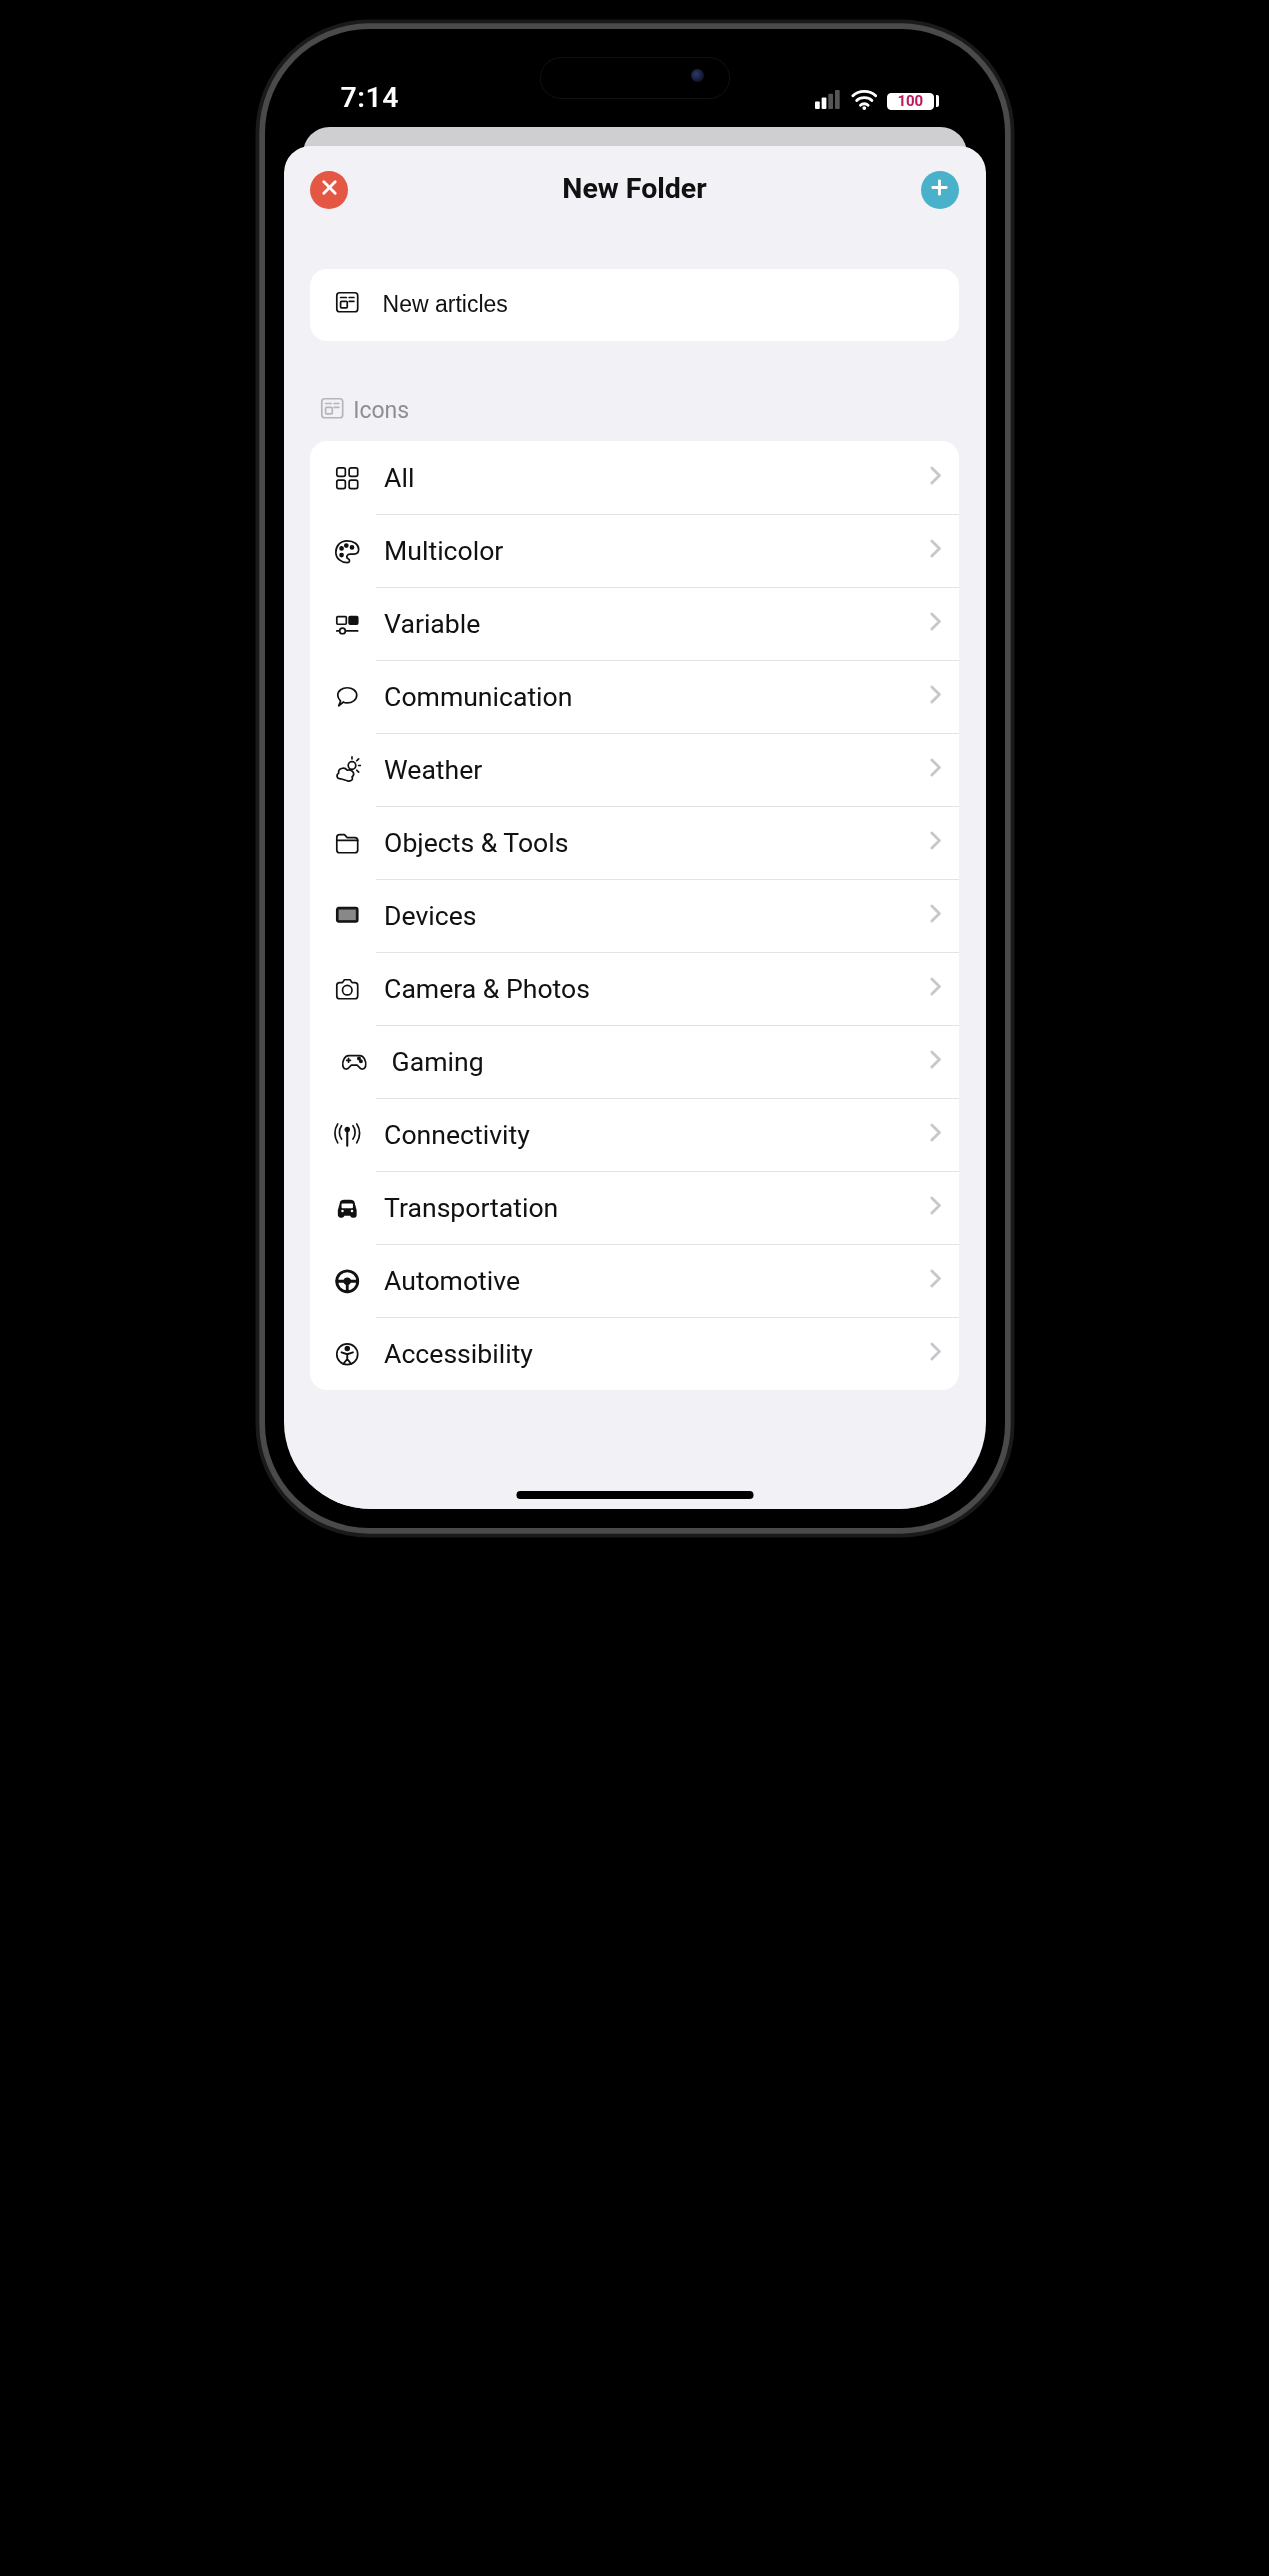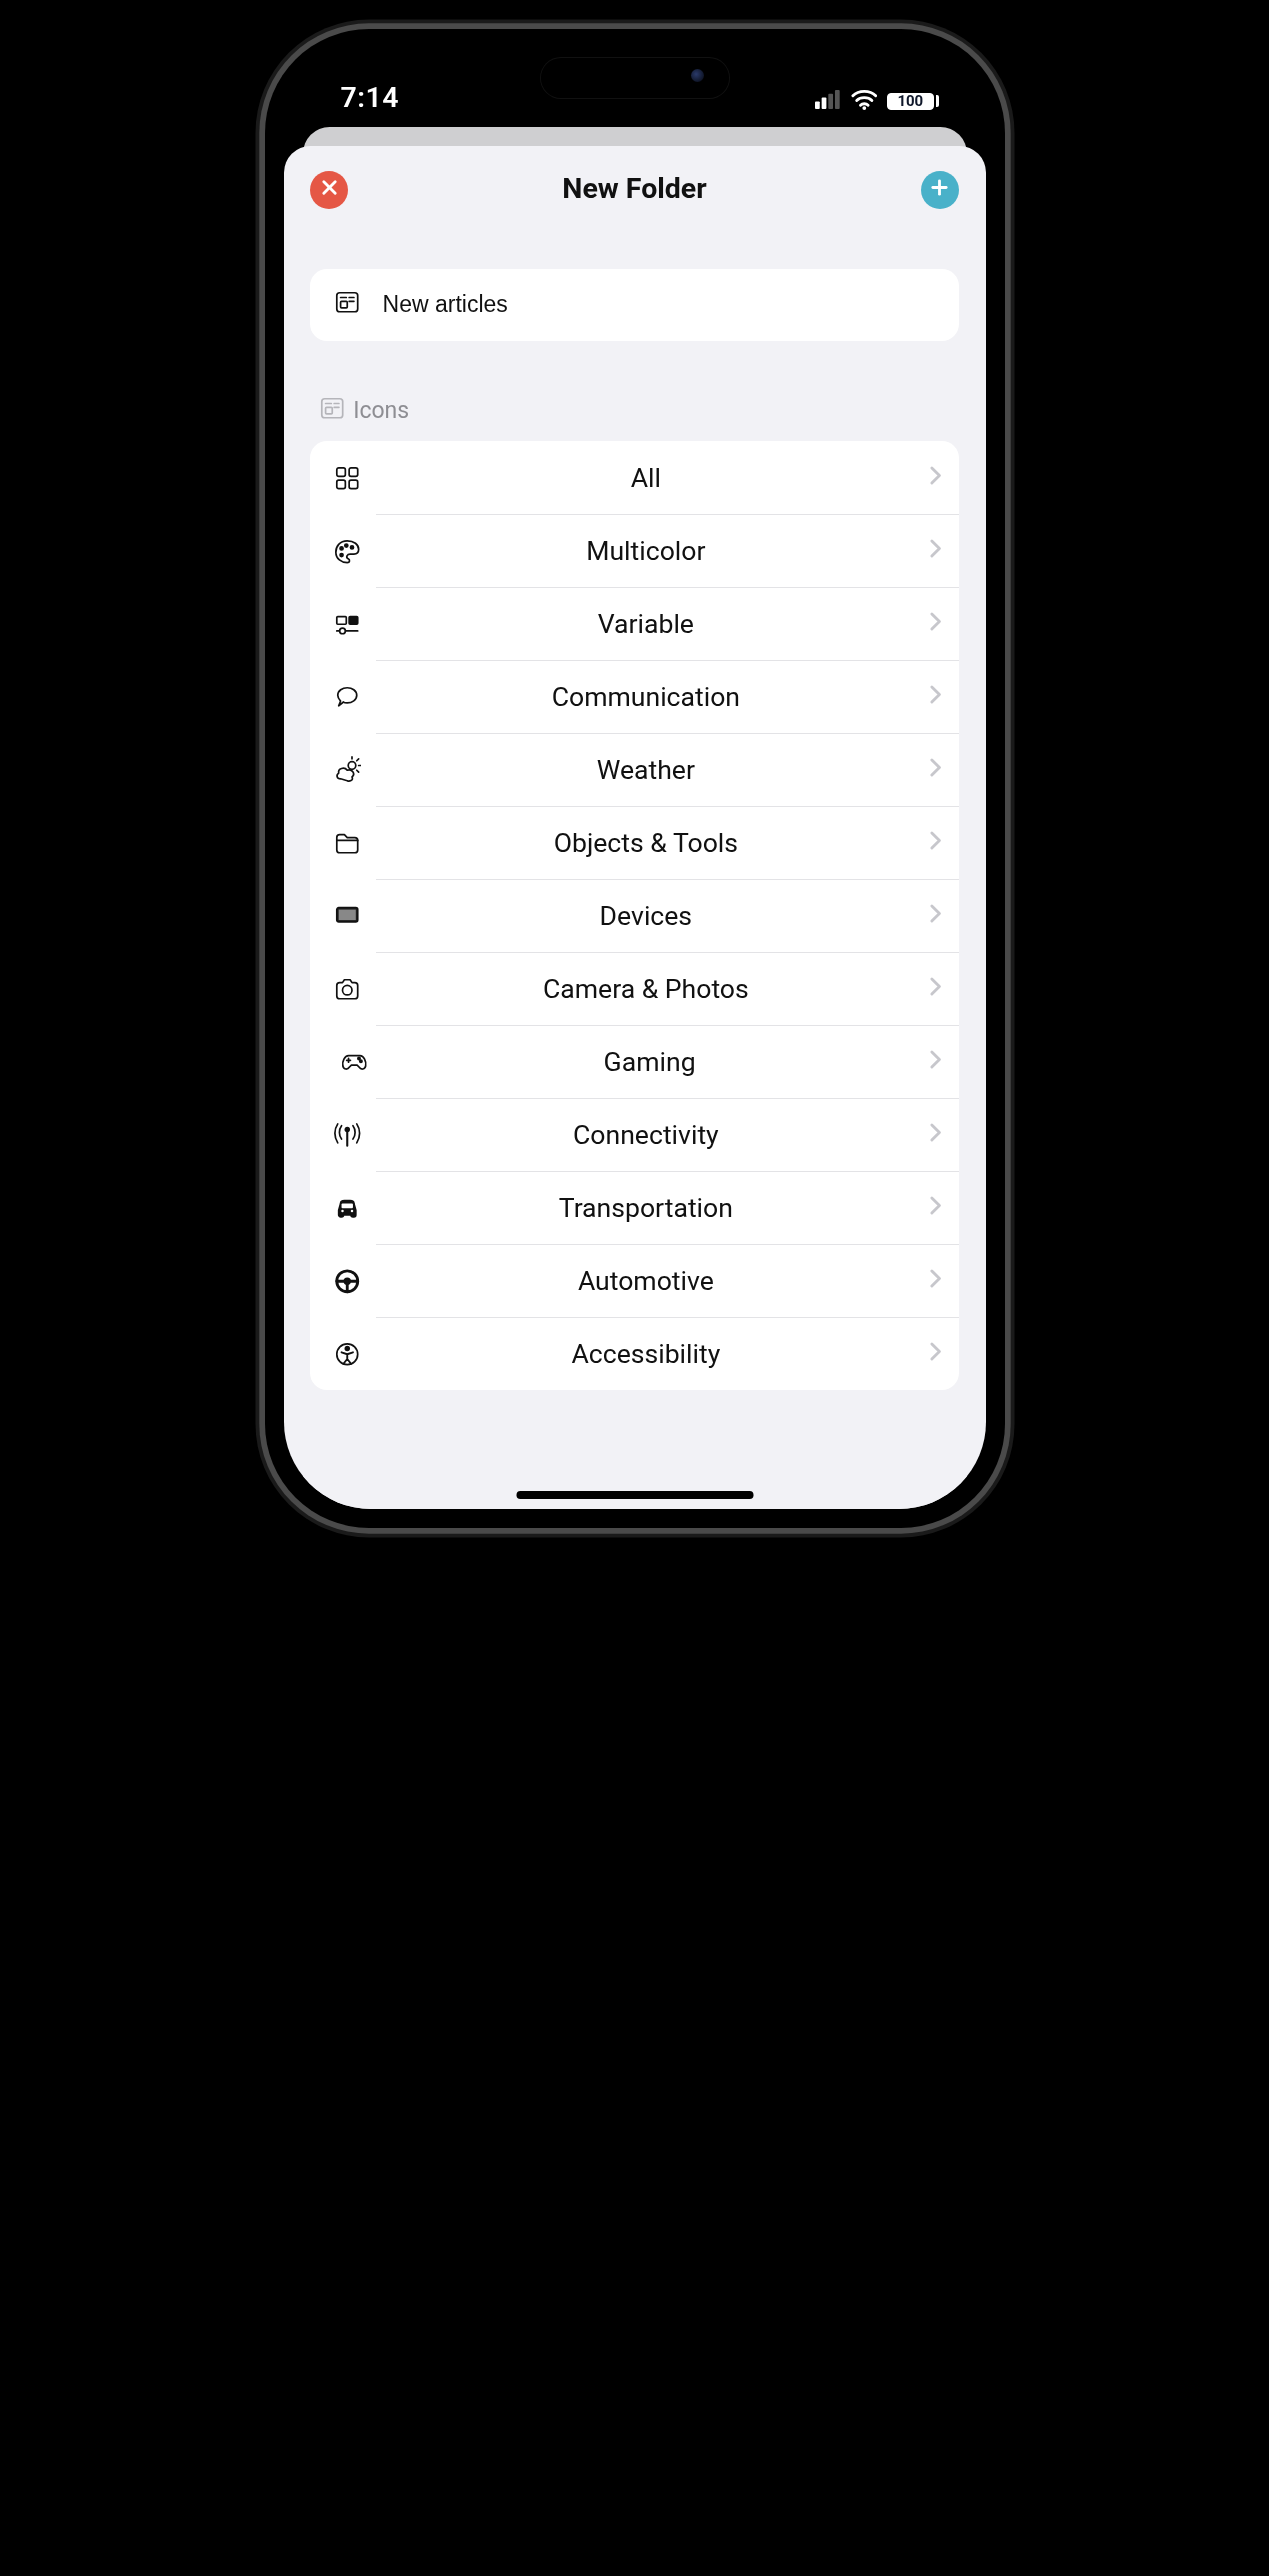--- a/index.html
+++ b/index.html
@@ -59,21 +59,21 @@
     top: 21px; left: 58%;
     width: 13.3px; height: 13.3px; border-radius: 50%;
     background: radial-gradient(circle at 40% 40%, #2a3a6a, #04060c);
   }
   .battery {
     display: flex; align-items: center; gap: 1.9px;
   }
   .battery-body {
     width: 47px; height: 17px; border: 1.9px solid #fff; border-radius: 4px;
     display: flex; align-items: center; justify-content: center;
-    background: #fff; color: #0f172a; font-size: 15px; font-weight: 700;
+    background: #fff; color: #be185d; font-size: 15px; font-weight: 700;
   }
   .battery-tip { width: 2.8px; height: 11.4px; background: #fff; border-radius: 0 1.9px 1.9px 0; }
 
   
   .backdrop {
     flex: 1 1 auto;
     background: #000;
     position: relative;
     overflow: hidden;
   }
@@ -149,21 +149,20 @@
     border-radius: 17px;
     overflow: hidden;
   }
   .row {
     display: flex; align-items: center;
     height: 73px;
     padding: 0 17px 0 21px;
     gap: 21px;
     cursor: pointer;
     position: relative;
-    text-align: center;
   }
   .row + .row::before {
     content: "";
     position: absolute;
     top: 0; left: 66px; right: 0;
     height: 0.9px; background: #e3e3e6;
   }
   .row .icon { width: 32px; display: flex; justify-content: center; }
   .row .label { flex: 1; font-size: 26.6px; color: #111; }
   .row .chev { color: #c7c7cc; }

